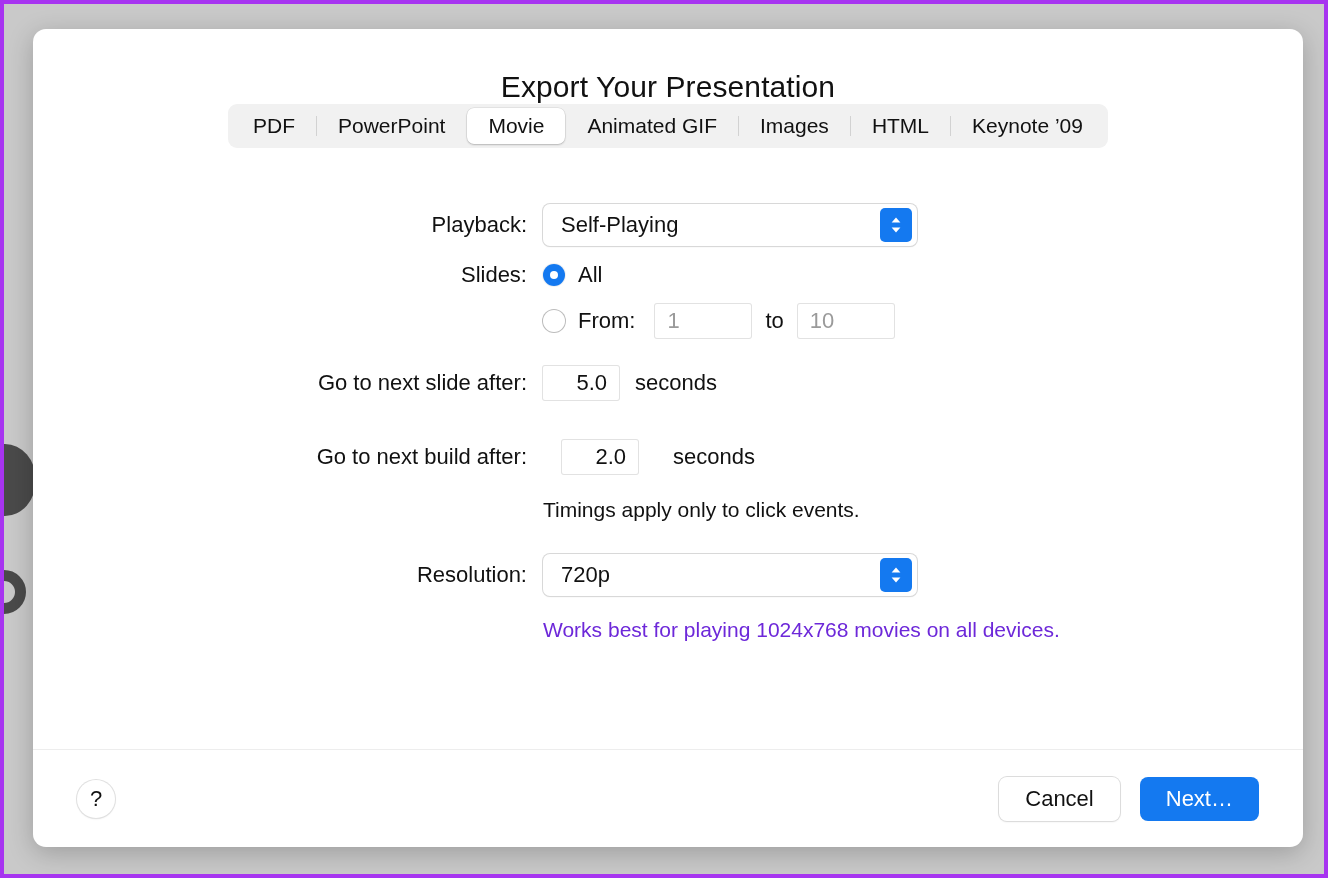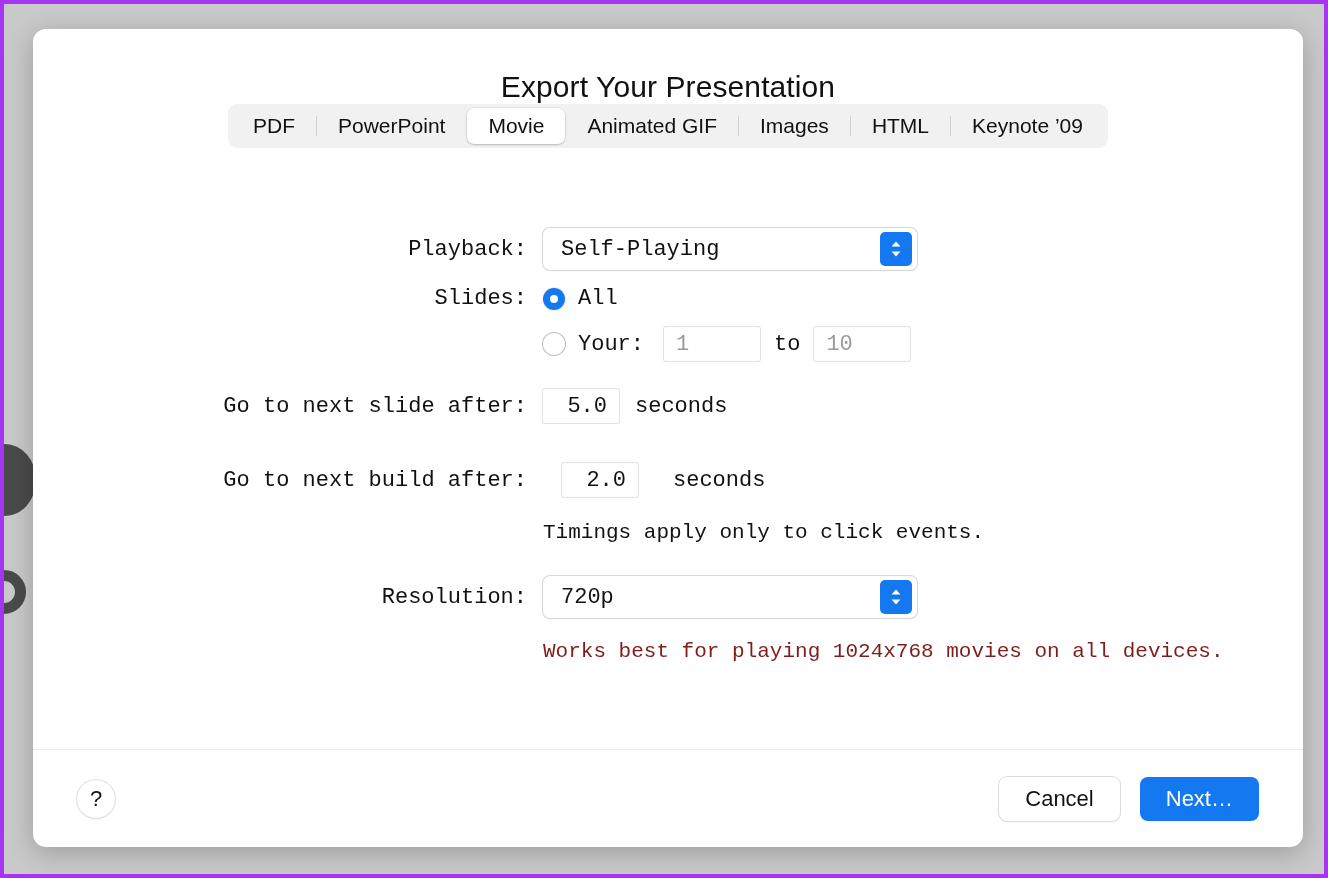--- a/index.html
+++ b/index.html
@@ -104,23 +104,22 @@
     width: 1px;
     height: 20px;
     background: #d2d2d2;
   }
   .seg-sep.hidden { background: transparent; }
 
   
   .form {
     flex: 1;
     padding-left: 130px;
-    padding-top: 80px;
-    box-sizing: border-box;
-    font-family: Liberation Mono, monospace;
+    padding-top: 56px;
+    box-sizing: border-box;
   }
   .row {
     display: flex;
     align-items: center;
     margin-bottom: 0;
   }
   .row-label {
     width: 380px;
     text-align: right;
     font-size: 22px;
@@ -227,21 +226,21 @@
   .unit {
     font-size: 22px;
     color: #111111;
     margin-left: 16px;
   }
   .hint {
     font-size: 21px;
     color: #111111;
   }
   .hint.gray {
-    color: #7f1d1d;
+    color: #6d28d9;
   }
 
   
   .footer {
     height: 98px;
     border-top: 1px solid #ededed;
     display: flex;
     align-items: center;
     padding: 0 44px;
     box-sizing: border-box;
@@ -330,21 +329,21 @@
         <div class="radio-line">
           <span class="radio on"></span>
           <span class="radio-text">All</span>
         </div>
       </div>
 
       <div class="row" style="margin-top:16px;">
         <div class="row-label"></div>
         <div class="radio-line">
           <span class="radio"></span>
-          <span class="radio-text">Your:</span>
+          <span class="radio-text">From:</span>
         </div>
         <div class="field range" style="margin-left:20px;">1</div>
         <span class="to-word">to</span>
         <div class="field range">10</div>
       </div>
 
       <div class="row" style="margin-top:28px;align-items:center;">
         <div class="row-label">Go to next slide after:</div>
         <div class="field secs">5.0</div>
         <span class="unit">seconds</span>

